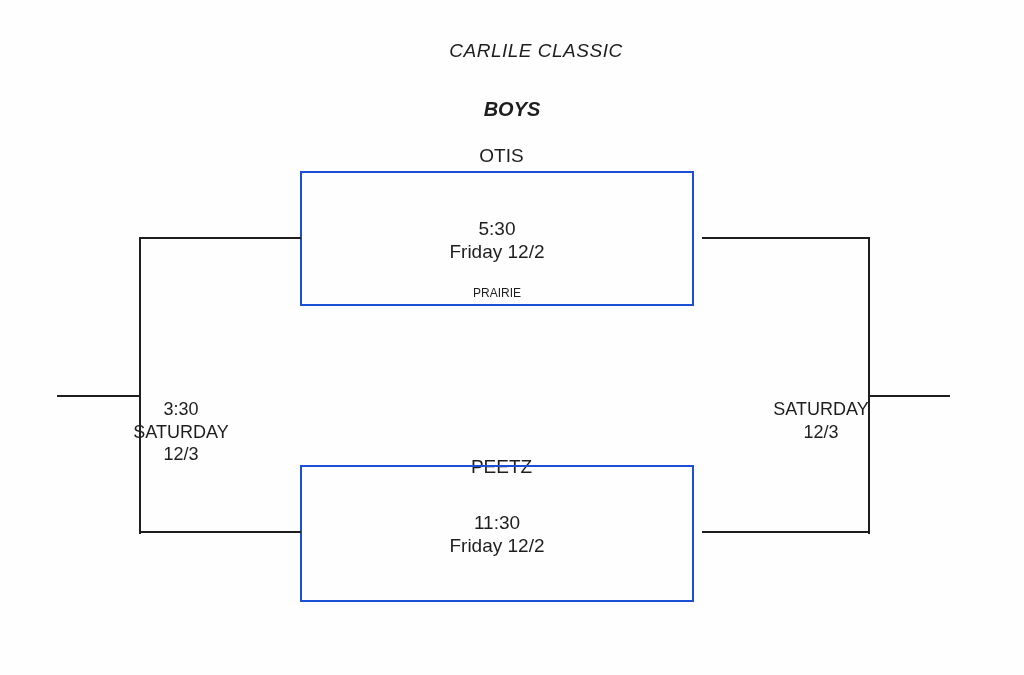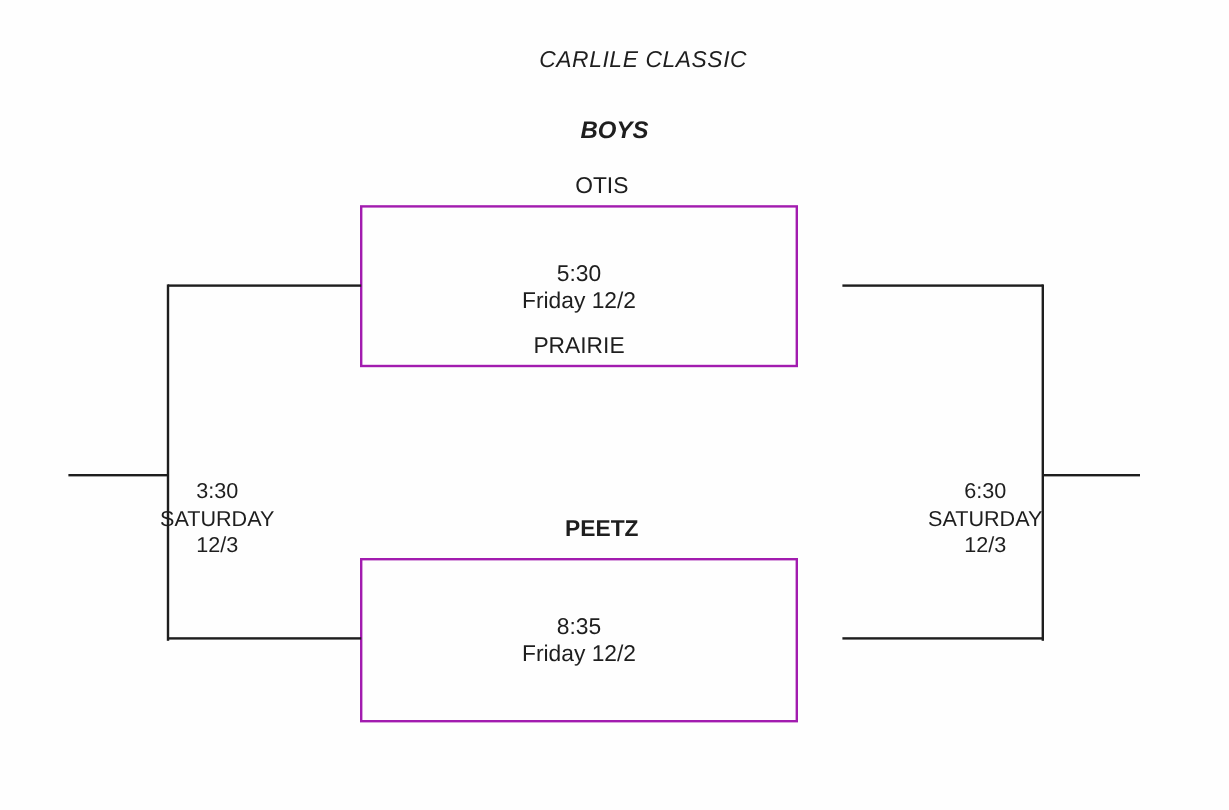--- a/index.html
+++ b/index.html
@@ -31,37 +31,37 @@
     font-size: 20px;
     font-weight: bold;
     font-style: italic;
   }
   .team-label {
     left: 300px; width: 403px;
     font-size: 19px;
     line-height: 22px;
   }
   .game-box {
-    left: 300px; width: 365px;
-    border: 2px solid #a21caf;
+    left: 300px; width: 394px;
+    border: 2px solid #1d4ed8;
     box-sizing: border-box;
     background: transparent;
   }
   .box-time-block {
     position: absolute;
     left: 0; top: 44px; width: 100%;
     text-align: center;
     font-size: 19px;
     line-height: 23px;
   }
   .box-bottom-team {
     position: absolute;
     left: 0; bottom: 4px; width: 100%;
     text-align: center;
-    font-size: 19px;
+    font-size: 12px;
   }
   .side-info {
     width: 160px;
     top: 374px;
     text-align: center;
     font-size: 18px;
     line-height: 22.5px;
     margin-top: 24px;
   }
   .bline {
@@ -79,25 +79,25 @@
   <div class="abs division center-text">BOYS</div>
 
   <div class="abs game-box" style="top:171px; height:135px;">
     <div class="box-time-block">
       <div>5:30</div>
       <div>Friday 12/2</div>
     </div>
     <div class="box-bottom-team">PRAIRIE</div>
   </div>
 
-  <div class="abs team-label center-text" style="top:431px;font-weight:bold;">PEETZ</div>
+  <div class="abs team-label center-text" style="top:456px;">PEETZ</div>
 
   <div class="abs game-box" style="top:465px; height:137px;">
     <div class="box-time-block">
-      <div>8:35</div>
+      <div>11:30</div>
       <div>Friday 12/2</div>
     </div>
   </div>
 
   <div class="abs bline" style="left:57px;  top:395px; width:83px;  height:2px;"></div>
   <div class="abs bline" style="left:139px; top:237px; width:2px;   height:297px;"></div>
   <div class="abs bline" style="left:140px; top:237px; width:161px; height:2px;"></div>
   <div class="abs bline" style="left:140px; top:531px; width:161px; height:2px;"></div>
 
   <div class="abs bline" style="left:702px; top:237px; width:167px; height:2px;"></div>
@@ -105,18 +105,17 @@
   <div class="abs bline" style="left:868px; top:237px; width:2px;   height:297px;"></div>
   <div class="abs bline" style="left:870px; top:395px; width:80px;  height:2px;"></div>
 
   <div class="abs side-info" style="left:101px;">
     <div>3:30</div>
     <div>SATURDAY</div>
     <div>12/3</div>
   </div>
 
   <div class="abs side-info" style="left:741px;">
-    <div>6:30</div>
     <div>SATURDAY</div>
     <div>12/3</div>
   </div>
 
 </div>
 
 </body></html>

